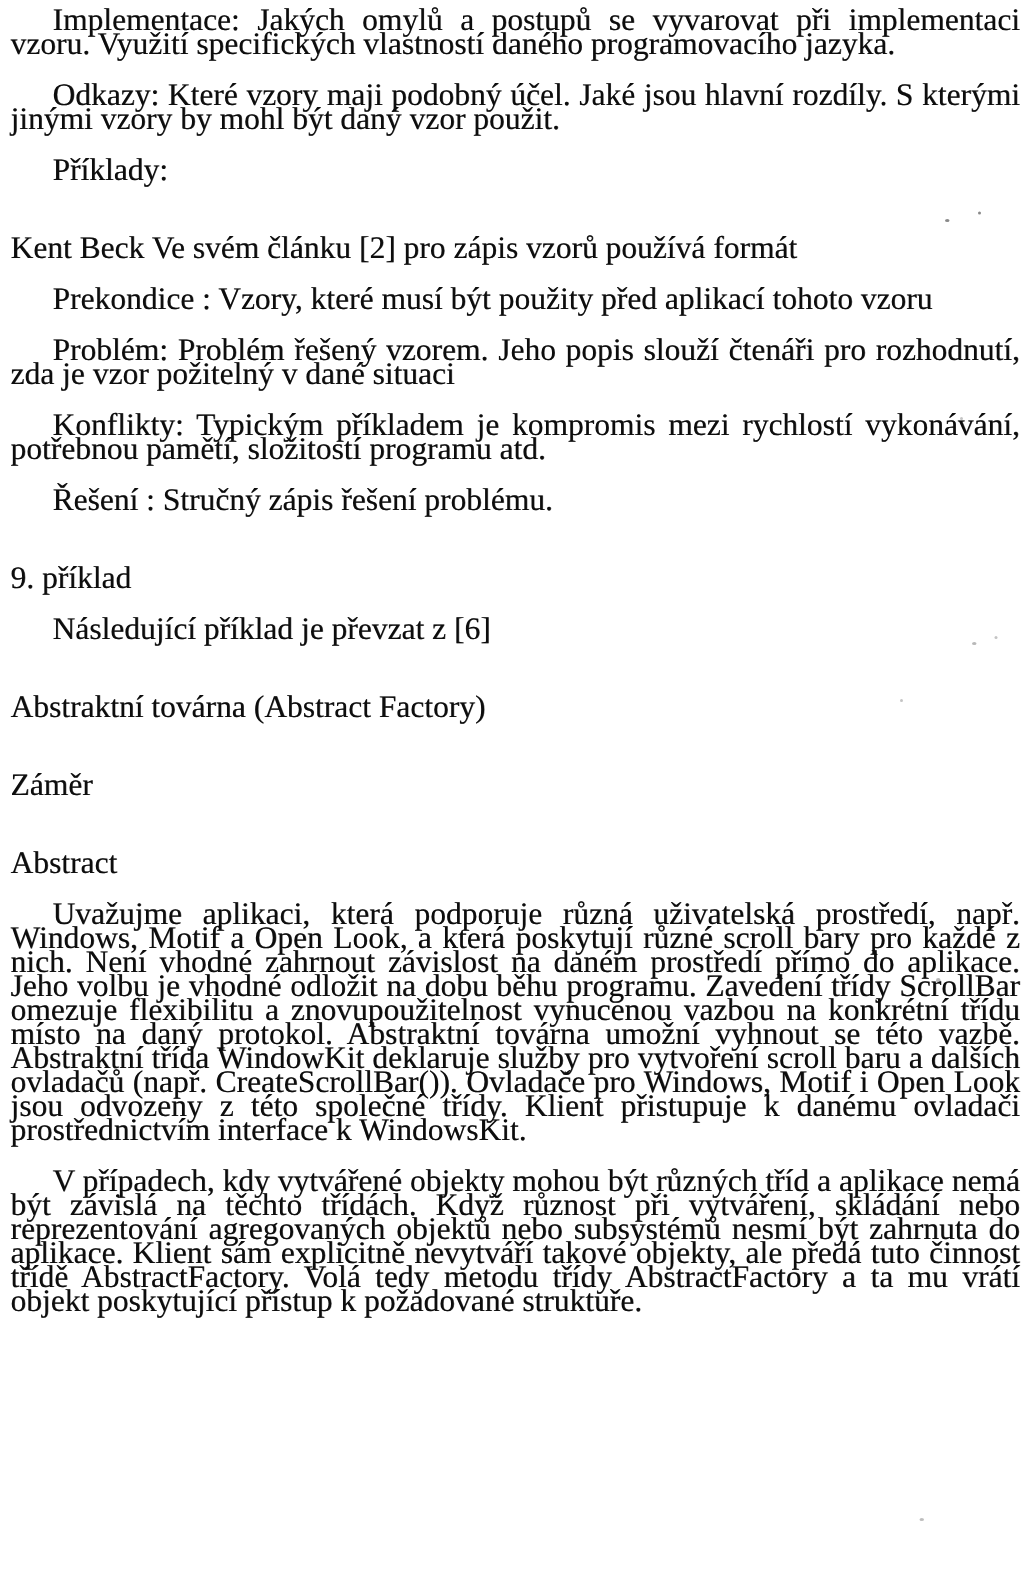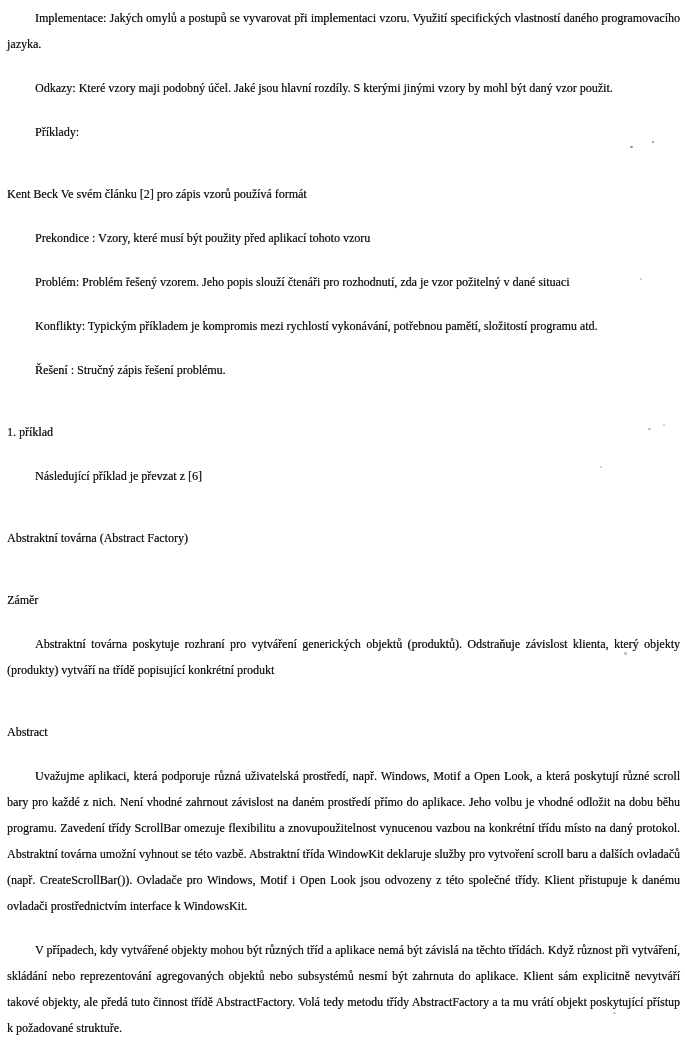--- a/index.html
+++ b/index.html
@@ -12,22 +12,22 @@
     height: 1046px;
     position: relative;
     overflow: hidden;
     font-family: "Liberation Serif", "DejaVu Serif", serif;
     color: #0d0d0d;
   }
   .page {
     position: relative;
     width: 673px;
     padding: 5px 5px 0 7px;
-    font-size: 12px;
-    line-height: 26px;
+    font-size: 21px;
+    line-height: 16px;
     text-align: justify;
     
     text-shadow: 0.3px 0 0 rgba(0,0,0,0.55);
   }
   .blk {
     margin: 0 0 18px 0;
   }
   .indent {
     text-indent: 28px;
   }
@@ -59,25 +59,24 @@
 
 <div class="page">
   <p class="blk indent">Implementace: Jakých omylů a postupů se vyvarovat při implementaci vzoru. Využití specifických vlastností daného programovacího jazyka.</p>
   <p class="blk indent">Odkazy: Které vzory maji podobný účel. Jaké jsou hlavní rozdíly. S kterými jinými vzory by mohl být daný vzor použit.</p>
   <p class="blk indent">Příklady:</p>
   <p class="blk flush">Kent Beck Ve svém článku [2] pro zápis vzorů používá formát</p>
   <p class="blk indent">Prekondice : Vzory, které musí být použity před aplikací tohoto vzoru</p>
   <p class="blk indent">Problém: Problém řešený vzorem. Jeho popis slouží čtenáři pro rozhodnutí, zda je vzor požitelný v dané situaci</p>
   <p class="blk indent">Konflikty: Typickým příkladem je kompromis mezi rychlostí vykonávání, potřebnou pamětí, složitostí programu atd.</p>
   <p class="blk indent">Řešení : Stručný zápis řešení problému.</p>
-  <p class="blk flush">1. příklad</p>
+  <p class="blk flush">9. příklad</p>
   <p class="blk indent">Následující příklad je převzat z [6]</p>
   <p class="blk flush">Abstraktní továrna (Abstract Factory)</p>
   <p class="blk flush">Záměr</p>
-  <p class="blk indent">Abstraktní továrna poskytuje rozhraní pro vytváření generických objektů (produktů). Odstraňuje závislost klienta, který objekty (produkty) vytváří na třídě popisující konkrétní produkt</p>
   <p class="blk flush">Abstract</p>
   <p class="blk indent">Uvažujme aplikaci, která podporuje různá uživatelská prostředí, např. Windows, Motif a Open Look, a která poskytují různé scroll bary pro každé z nich. Není vhodné zahrnout závislost na daném prostředí přímo do aplikace. Jeho volbu je vhodné odložit na dobu běhu programu. Zavedení třídy ScrollBar omezuje flexibilitu a znovupoužitelnost vynucenou vazbou na konkrétní třídu místo na daný protokol. Abstraktní továrna umožní vyhnout se této vazbě. Abstraktní třída WindowKit deklaruje služby pro vytvoření scroll baru a dalších ovladačů (např. CreateScrollBar()). Ovladače pro Windows, Motif i Open Look jsou odvozeny z této společné třídy. Klient přistupuje k danému ovladači prostřednictvím interface k WindowsKit.</p>
   <p class="blk indent last">V případech, kdy vytvářené objekty mohou být různých tříd a aplikace nemá být závislá na těchto třídách. Když různost při vytváření, skládání nebo reprezentování agregovaných objektů nebo subsystémů nesmí být zahrnuta do aplikace. Klient sám explicitně nevytváří takové objekty, ale předá tuto činnost třídě AbstractFactory. Volá tedy metodu třídy AbstractFactory a ta mu vrátí objekt poskytující přístup k požadované struktuře.</p>
 
   <span class="speck s1"></span>
   <span class="speck s2"></span>
   <span class="speck s3"></span>
   <span class="speck s4"></span>
   <span class="speck s5"></span>
   <span class="speck s6"></span>

